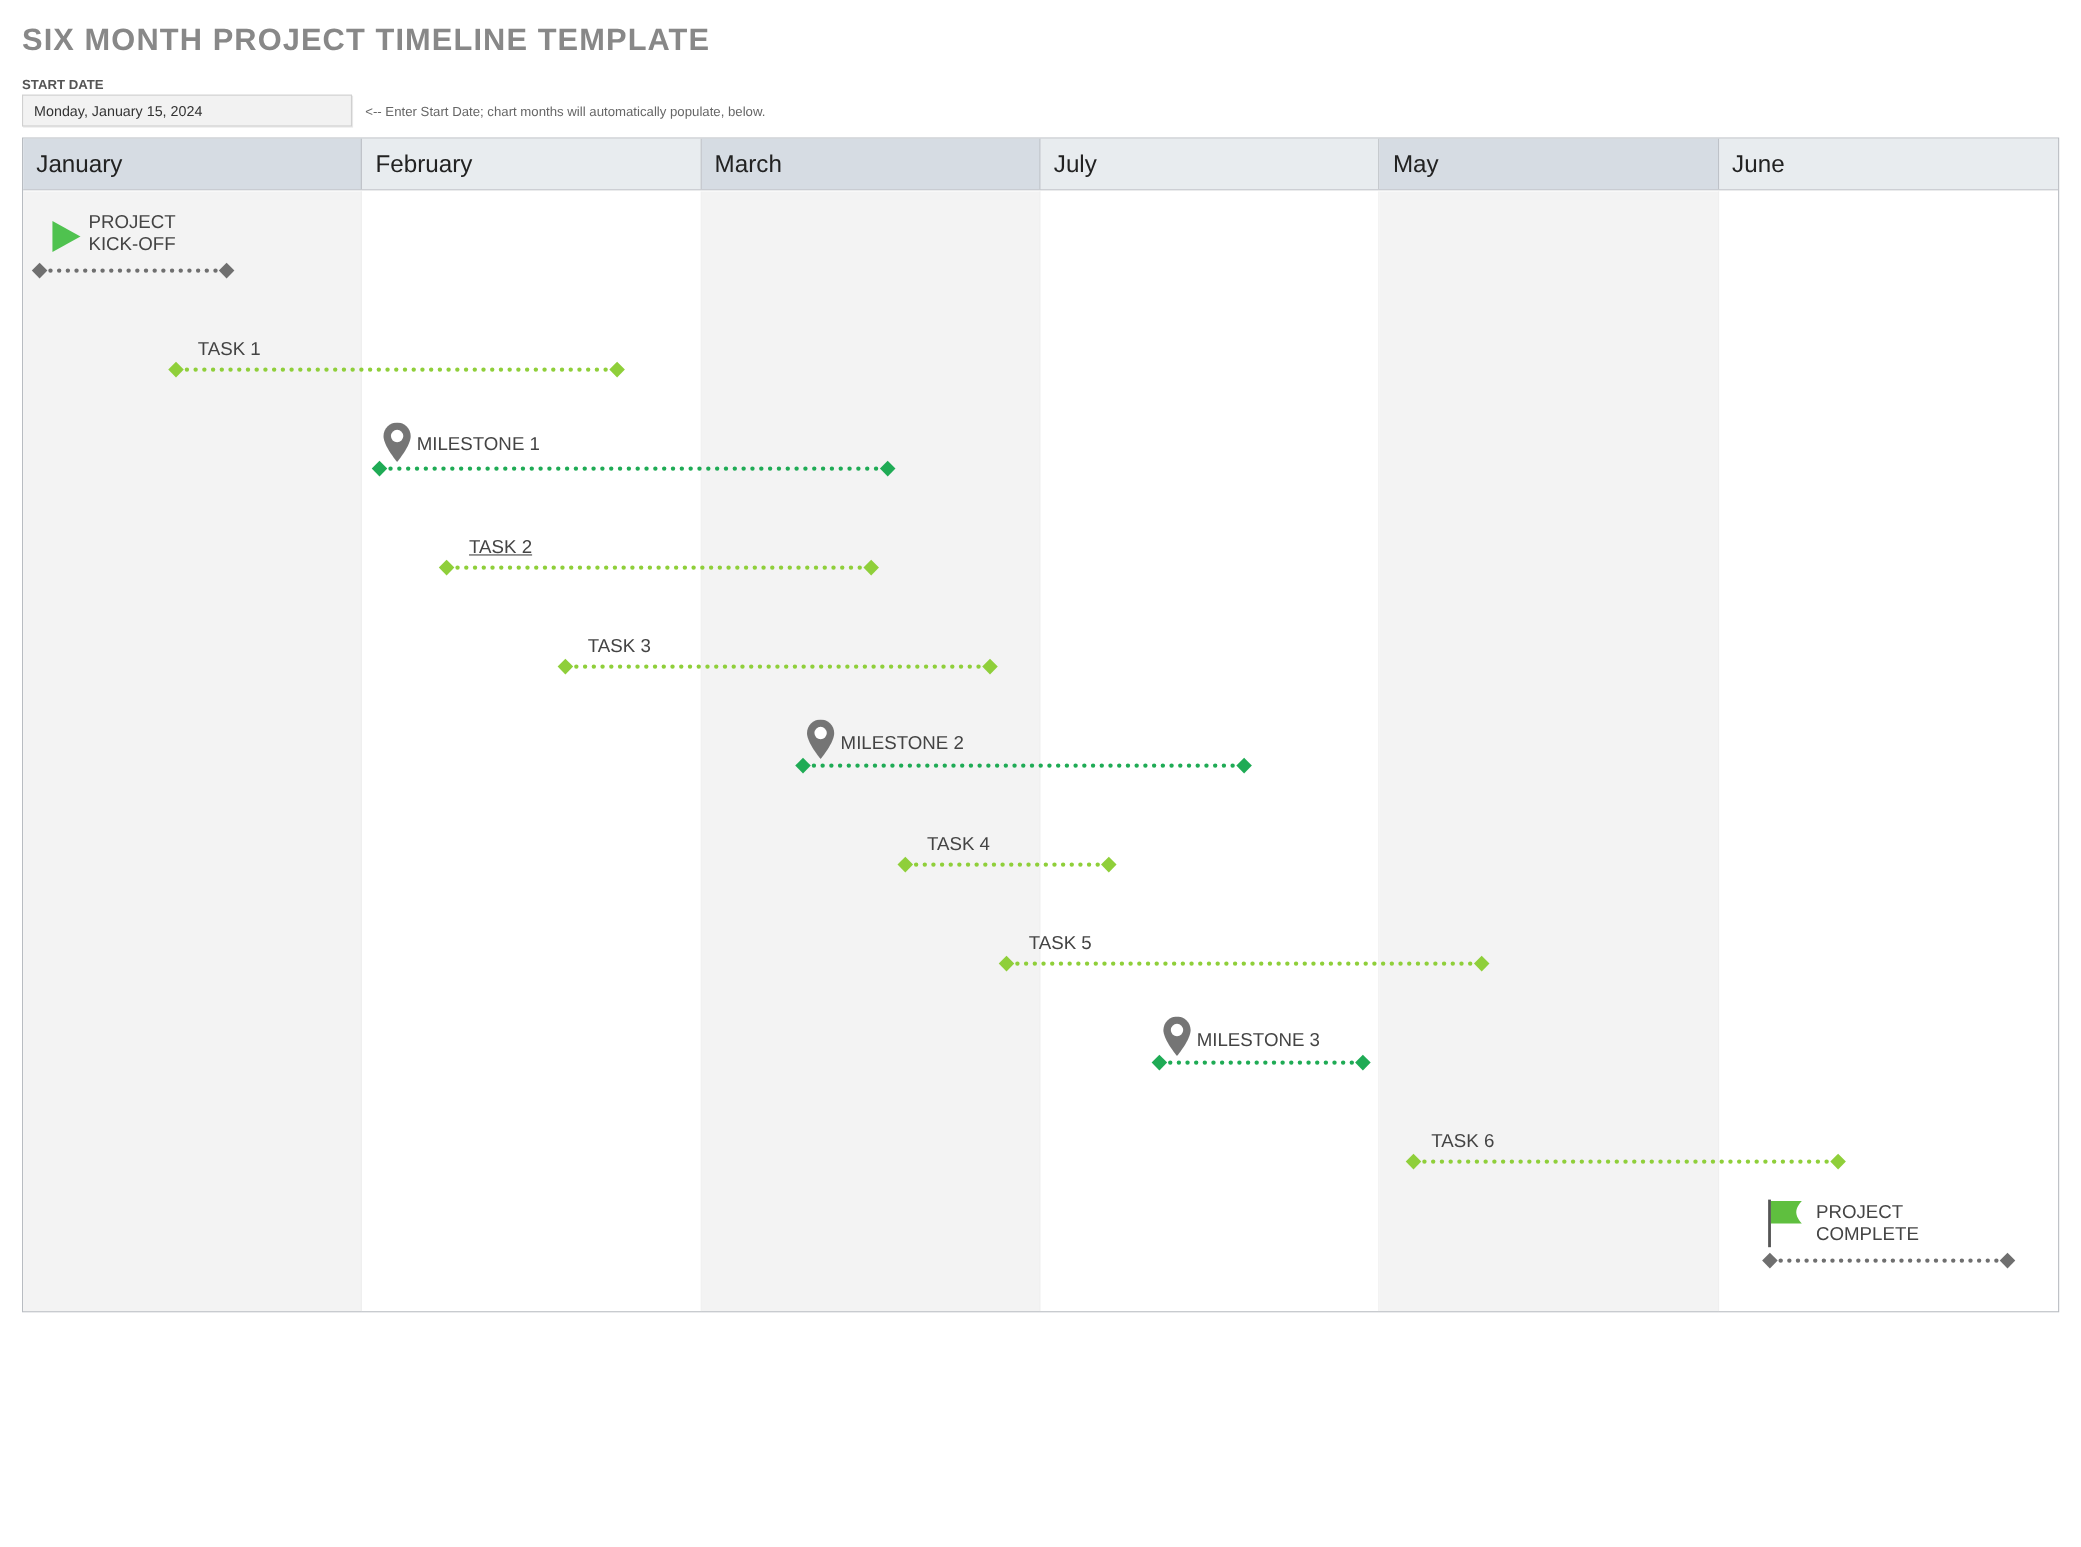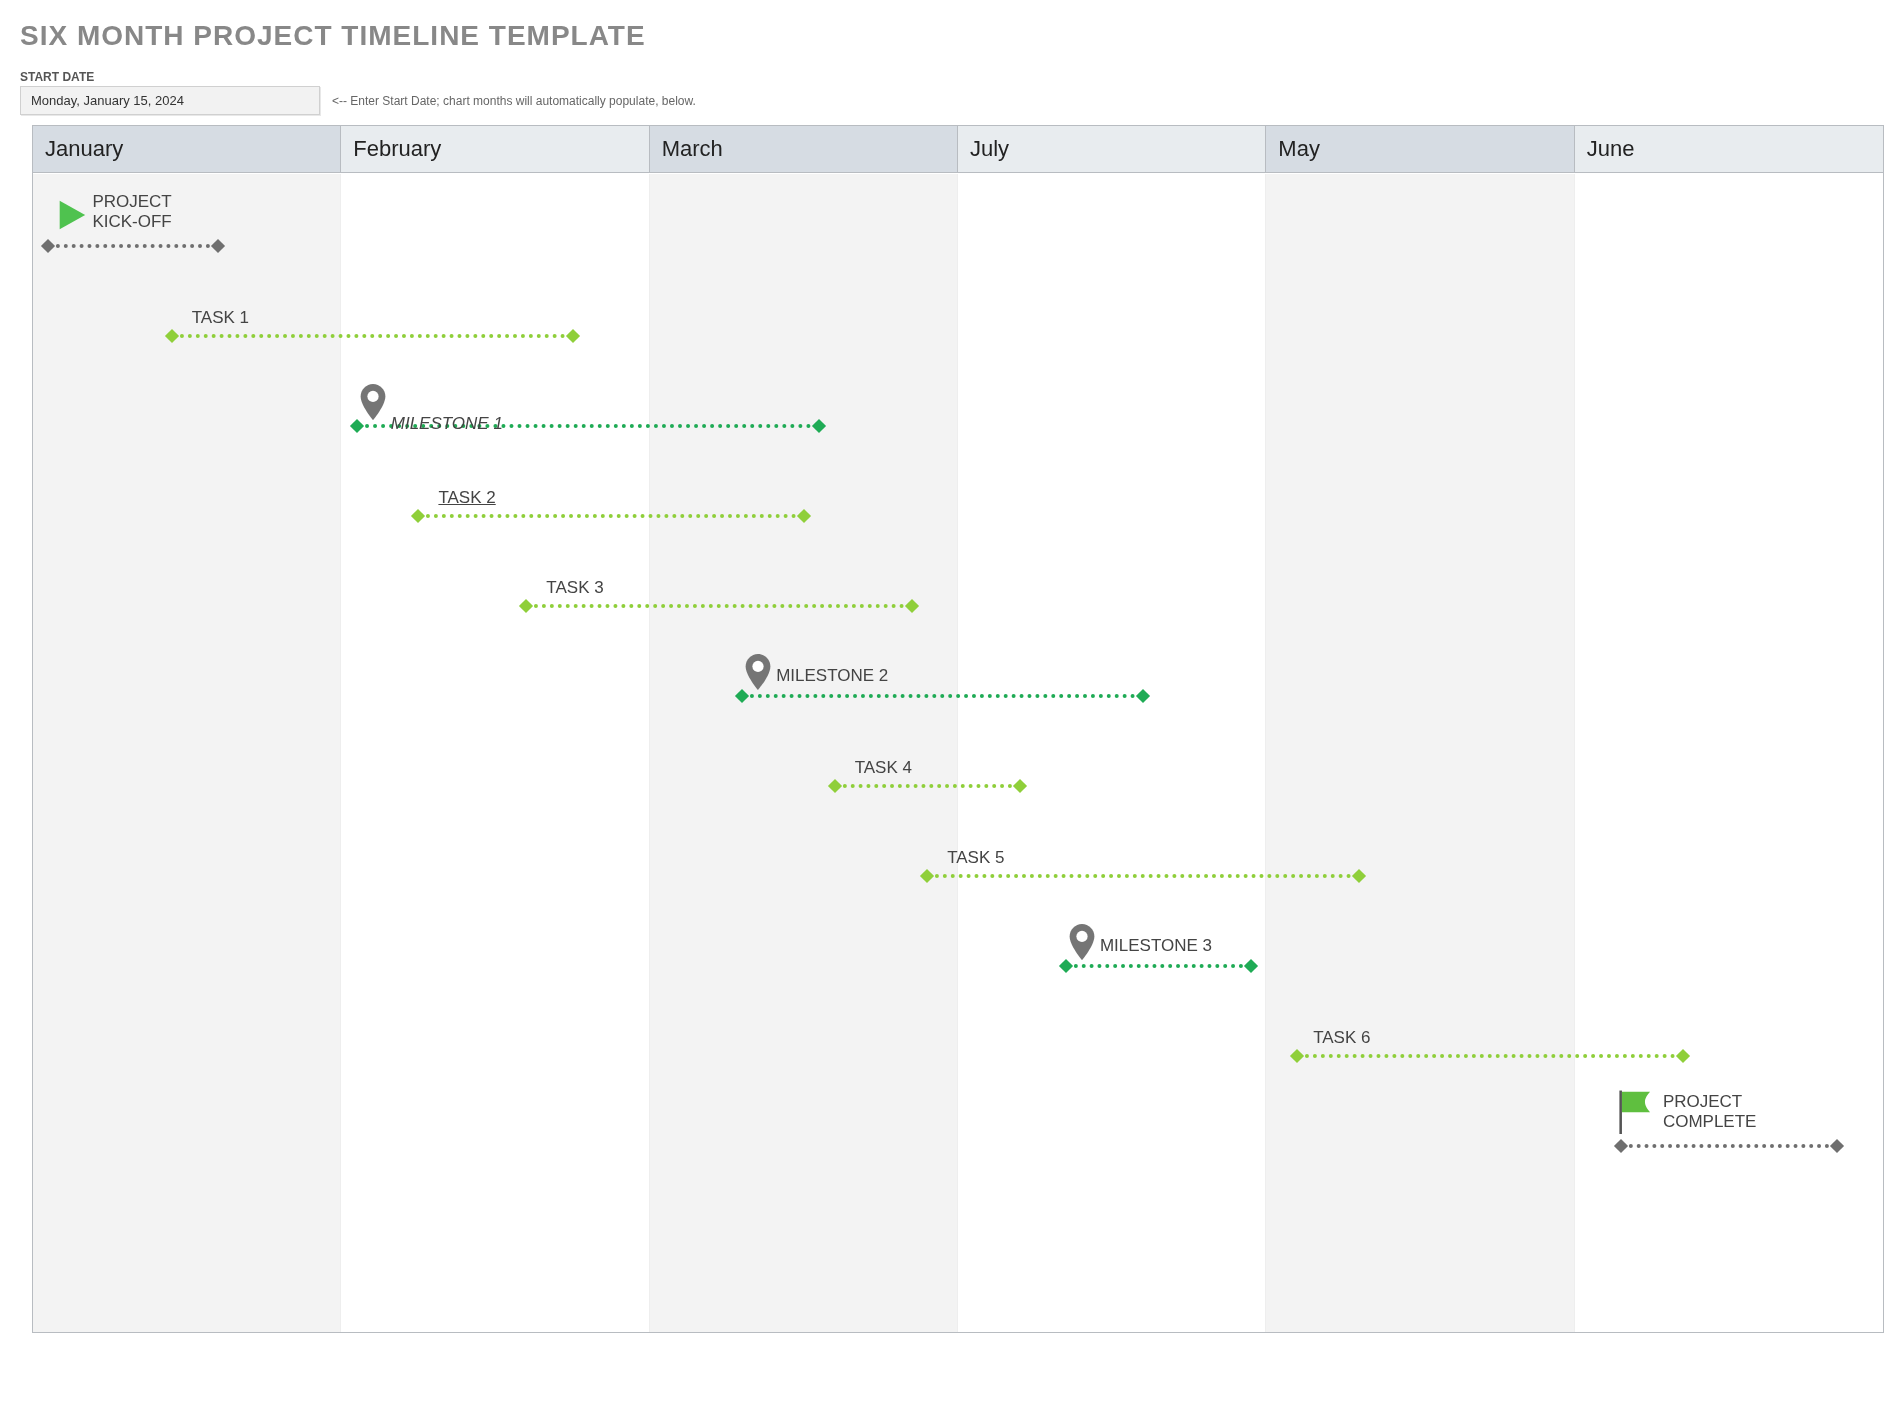--- a/index.html
+++ b/index.html
@@ -32,23 +32,22 @@
     font-size: 13px;
     color: #333;
     box-shadow: 1px 1px 0 #e8e8e8;
   }
   .start-hint { font-size: 12px; color: #666; }
 
   .chart {
     position: relative;
     border: 1px solid #b8bcc1;
     width: 100%;
-    height: 1208px;
+    height: 1068px;
     overflow: hidden;
-    margin-left: 12px;
   }
   .months {
     display: grid;
     grid-template-columns: repeat(6, 1fr);
     border-bottom: 1px solid #b8bcc1;
   }
   .month {
     padding: 10px 12px;
     font-size: 22px;
     color: #222;
@@ -153,21 +152,21 @@
       <div class="item" style="top: 220px; left: 17.5%; width: 25%;">
         <div class="bar" style="left: 0px; right: 0px; top: 30px; border-top-color: rgb(31, 171, 85);"></div>
         <div class="diamond" style="background: rgb(31, 171, 85); left: 0%; margin-left: -5px; top: 27px;"></div>
         <div class="diamond" style="background: rgb(31, 171, 85); left: 100%; margin-left: -5px; top: 27px;"></div>
         <div class="pin" style="left: 2px; top: -10px;">
           <svg width="28" height="36" viewBox="0 0 24 32">
             <path fill="#757575" d="M12 0C6 0 1 5 1 11c0 8 11 21 11 21s11-13 11-21C23 5 18 0 12 0z"></path>
             <circle cx="12" cy="11" r="5" fill="#fff"></circle>
           </svg>
         </div>
-        <div class="item-label" style="left: 34px; top: 20px; font-style: italic;">MILESTONE 1</div>
+        <div class="item-label" style="left: 34px; top: 0;">MILESTONE 1</div>
       </div>
       <div class="item" style="top: 310px; left: 20.8333%; width: 20.8333%;">
         <div class="bar" style="left: 0px; right: 0px; top: 30px; border-top-color: rgb(143, 207, 58);"></div>
         <div class="diamond" style="background: rgb(143, 207, 58); left: 0%; margin-left: -5px; top: 27px;"></div>
         <div class="diamond" style="background: rgb(143, 207, 58); left: 100%; margin-left: -5px; top: 27px;"></div>
         <div class="item-label" style="left: 20px; top: 4px; text-decoration: underline;">TASK 2</div>
       </div>
       <div class="item" style="top: 400px; left: 26.6667%; width: 20.8333%;">
         <div class="bar" style="left: 0px; right: 0px; top: 30px; border-top-color: rgb(143, 207, 58);"></div>
         <div class="diamond" style="background: rgb(143, 207, 58); left: 0%; margin-left: -5px; top: 27px;"></div>

